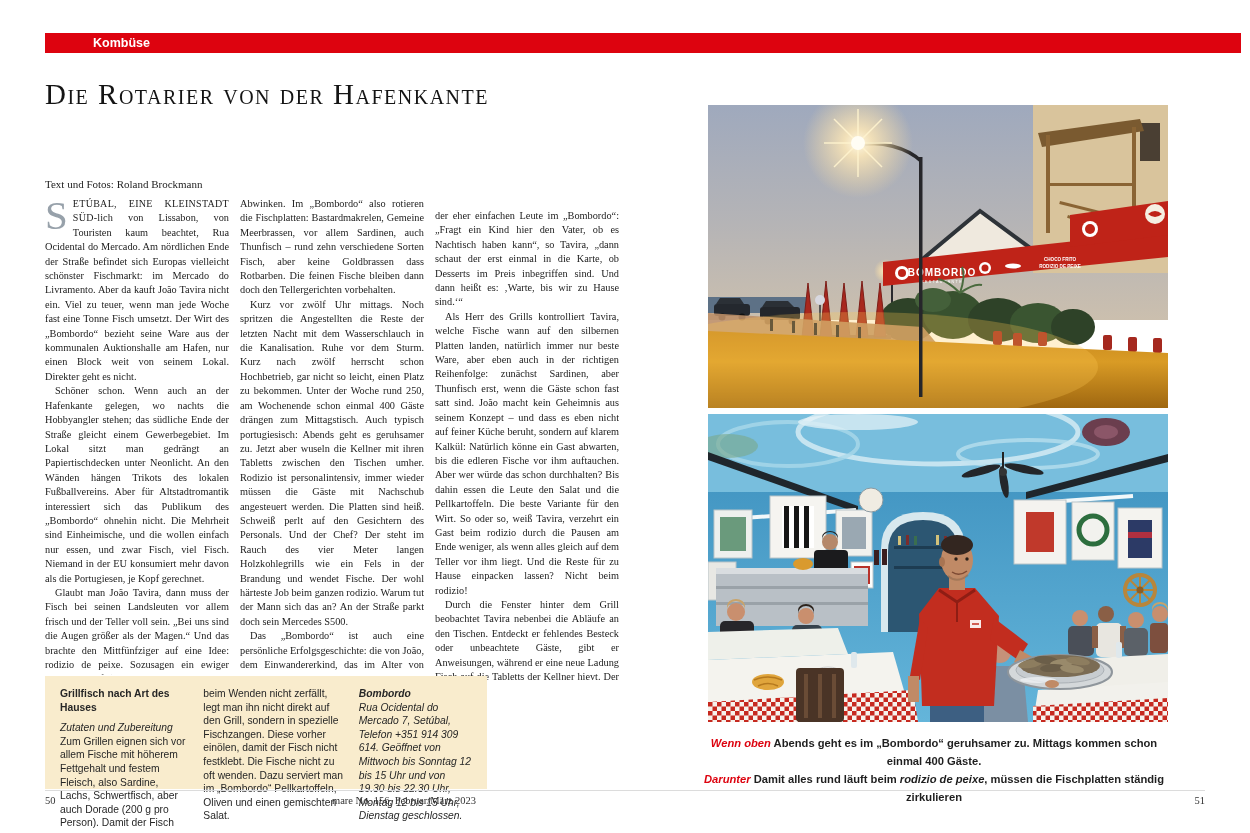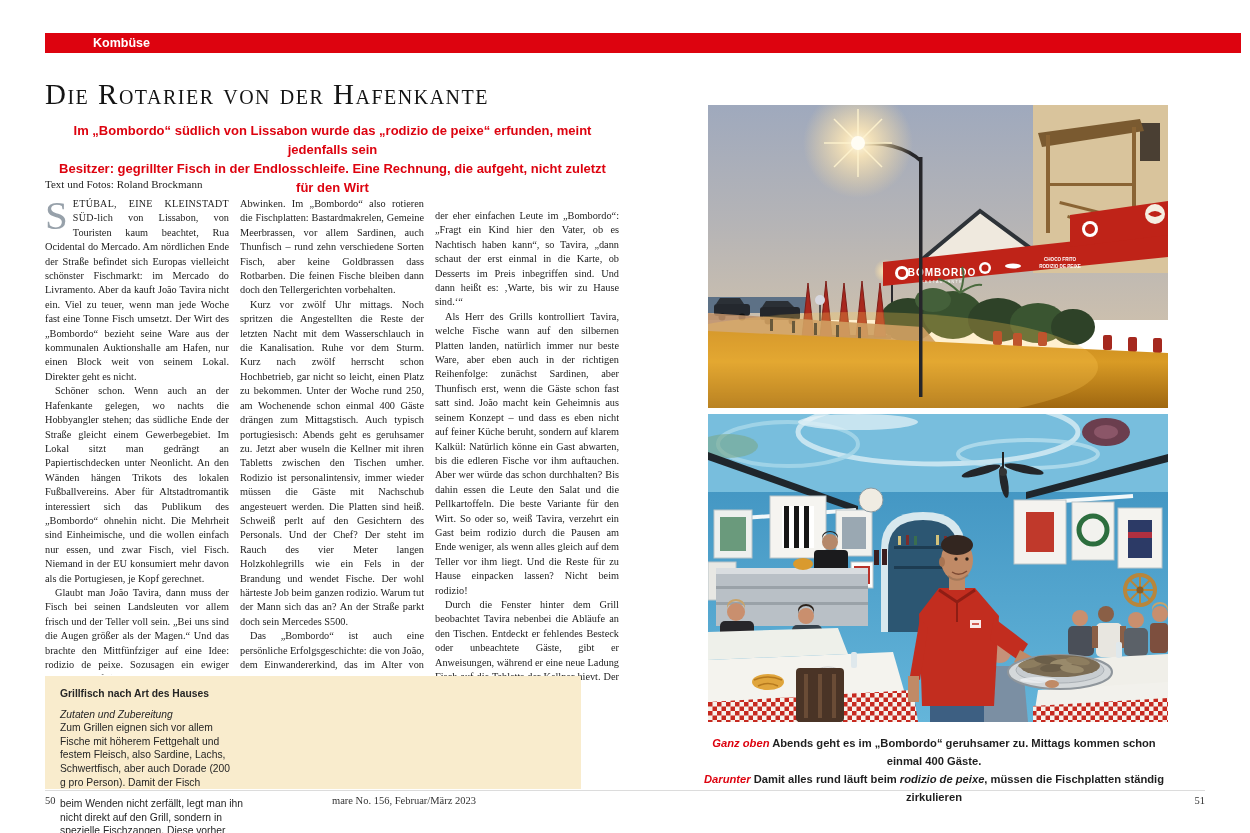--- a/index.html
+++ b/index.html
@@ -18,23 +18,23 @@
   .byline{position:absolute;left:45px;top:178px;font-size:11px;color:#222;}
   
   .col{position:absolute;top:197px;width:184px;height:478px;overflow:hidden;
        font-size:10.3px;line-height:14.4px;text-align:justify;}
   .col1{left:45px;} .col2{left:240px;} .col3{left:435px;margin-top:12px;}
   .bp{margin:0;}
   .ind{text-indent:10px;}
   .dropcap{float:left;font-size:41px;line-height:33px;padding:2px 5px 0 0;color:#97a1aa;}
   .lead-caps{font-size:10px;letter-spacing:.3px;}
   
-  .box{position:absolute;left:45px;top:676px;width:536px;height:113px;background:#f9eccd;
-       box-sizing:border-box;padding:11px 15px 10px 15px;display:flex;gap:8px;
-       font-family:"Liberation Sans",sans-serif;font-size:10.3px;line-height:13.6px;color:#262626;flex-direction:column;}
+  .box{position:absolute;left:45px;top:676px;width:442px;height:113px;background:#f9eccd;
+       box-sizing:border-box;padding:11px 15px 10px 15px;display:flex;gap:15px;
+       font-family:"Liberation Sans",sans-serif;font-size:10.3px;line-height:13.6px;color:#262626;}
   .box-c1{width:170px;} .box-c2{width:186px;} .box-c3{width:150px;}
   .box-title{font-weight:bold;margin-bottom:7px;}
   .box-sub{font-style:italic;}
   .box-info-title{font-weight:bold;font-style:italic;}
   .box-info{font-style:italic;}
   
   .photo{position:absolute;left:708px;width:460px;}
   .photo1{top:105px;height:303px;}
   .photo2{top:414px;height:308px;}
   .photo svg{display:block;width:100%;height:100%;}
@@ -54,24 +54,20 @@
 </head>
 <body>
 
 <div class="spread">
 
   <div class="kicker-bar">
     <div class="kicker">Kombüse</div>
   </div>
 
   <div class="title">Die Rotarier von der Hafenkante</div>
-  <div class="subtitle">
-    <span>Im „Bombordo“ südlich von Lissabon wurde das „rodizio de peixe“ erfunden, meint jedenfalls sein</span><br>
-    <span>Besitzer: gegrillter Fisch in der Endlosschleife. Eine Rechnung, die aufgeht, nicht zuletzt für den Wirt</span>
-  </div>
   <div class="byline">Text und Fotos: Roland Brockmann</div>
 
   <div class="col col1">
     <p class="bp"><span class="dropcap">S</span><span class="lead-caps">ETÚBAL, EINE KLEINSTADT SÜD-</span><span>lich von Lissabon, von Touristen kaum beachtet, Rua Ocidental do Mercado. Am nördlichen Ende der Straße befindet sich Europas vielleicht schönster Fischmarkt: im Mercado do Livramento. Aber da kauft João Tavira nicht ein. Viel zu teuer, wenn man jede Woche fast eine Tonne Fisch umsetzt. Der Wirt des „Bombordo“ bezieht seine Ware aus der kommunalen Auktionshalle am Hafen, nur einen Block weit von seinem Lokal. Direkter geht es nicht.</span></p>
     <p class="bp ind">Schöner schon. Wenn auch an der Hafenkante gelegen, wo nachts die Hobbyangler stehen; das südliche Ende der Straße gleicht einem Gewerbegebiet. Im Lokal sitzt man gedrängt an Papiertischdecken unter Neonlicht. An den Wänden hängen Trikots des lokalen Fußballvereins. Aber für Altstadtromantik interessiert sich das Publikum des „Bombordo“ ohnehin nicht. Die Mehrheit sind Einheimische, und die wollen einfach nur essen, und zwar Fisch, viel Fisch. Niemand in der EU konsumiert mehr davon als die Portugiesen, je Kopf gerechnet.</p>
     <p class="bp ind">Glaubt man João Tavira, dann muss der Fisch bei seinen Landsleuten vor allem frisch und der Teller voll sein. „Bei uns sind die Augen größer als der Magen.“ Und das brachte den Mittfünfziger auf eine Idee: rodizio de peixe. Sozusagen ein ewiger Fischkreislauf (rodizio von lateinisch rota, Kreis) – oder auch: All you can eat. Man kennt das aus der churrascaria Südbrasiliens: Fleisch vom Spieß bis zum</p>
   </div>
   <div class="col col2">
     <p class="bp">Abwinken. Im „Bombordo“ also rotieren die Fischplatten: Bastardmakrelen, Gemeine Meerbrassen, vor allem Sardinen, auch Thunfisch – rund zehn verschiedene Sorten Fisch, aber keine Goldbrassen dass Rotbarben. Die feinen Fische bleiben dann doch den Tellergerichten vorbehalten.</p>
     <p class="bp ind">Kurz vor zwölf Uhr mittags. Noch spritzen die Angestellten die Reste der letzten Nacht mit dem Wasserschlauch in die Kanalisation. Ruhe vor dem Sturm. Kurz nach zwölf herrscht schon Hochbetrieb, gar nicht so leicht, einen Platz zu bekommen. Unter der Woche rund 250, am Wochenende schon einmal 400 Gäste drängen zum Mittagstisch. Auch typisch portugiesisch: Abends geht es geruhsamer zu. Jetzt aber wuseln die Kellner mit ihren Tabletts zwischen den Tischen umher. Rodizio ist personalintensiv, immer wieder müssen die Gäste mit Nachschub angesteuert werden. Die Platten sind heiß. Schweiß perlt auf den Gesichtern des Personals. Und der Chef? Der steht im Rauch des vier Meter langen Holzkohlegrills wie ein Fels in der Brandung und wendet Fische. Der wohl härteste Job beim ganzen rodizio. Warum tut der Mann sich das an? An der Straße parkt doch sein Mercedes S500.</p>
@@ -398,21 +394,21 @@
         <ellipse cx="370" cy="247" rx="12" ry="4" fill="#8d7d5f" transform="rotate(8 370 247)"></ellipse>
         <ellipse cx="344" cy="254" rx="12" ry="4" fill="#6b5e49" transform="rotate(-4 344 254)"></ellipse>
         <ellipse cx="364" cy="255" rx="12" ry="4" fill="#998a6b" transform="rotate(6 364 255)"></ellipse>
         <ellipse cx="330" cy="266" rx="18" ry="3" fill="#eef0f2" opacity="0.8"></ellipse>
         <ellipse cx="344" cy="270" rx="7" ry="4" fill="#c08a66"></ellipse>
       </g>
     </svg>
   </div>
 
   <div class="caption">
-    <div><span class="cap-lead">Ganz oben</span><span> Abends geht es im „Bombordo“ geruhsamer zu. Mittags kommen schon einmal 400 Gäste.</span></div>
+    <div><span class="cap-lead">Wenn oben</span><span> Abends geht es im „Bombordo“ geruhsamer zu. Mittags kommen schon einmal 400 Gäste.</span></div>
     <div><span class="cap-lead">Darunter</span><span> Damit alles rund läuft beim </span><span class="cap-ital">rodizio de peixe</span><span>, müssen die Fischplatten ständig zirkulieren</span></div>
   </div>
 
   <div class="page-rule"></div>
   <div class="folio folio-left">50</div>
   <div class="folio credit">mare No. 156, Februar/März 2023</div>
   <div class="folio folio-right">51</div>
 
 </div>
 

